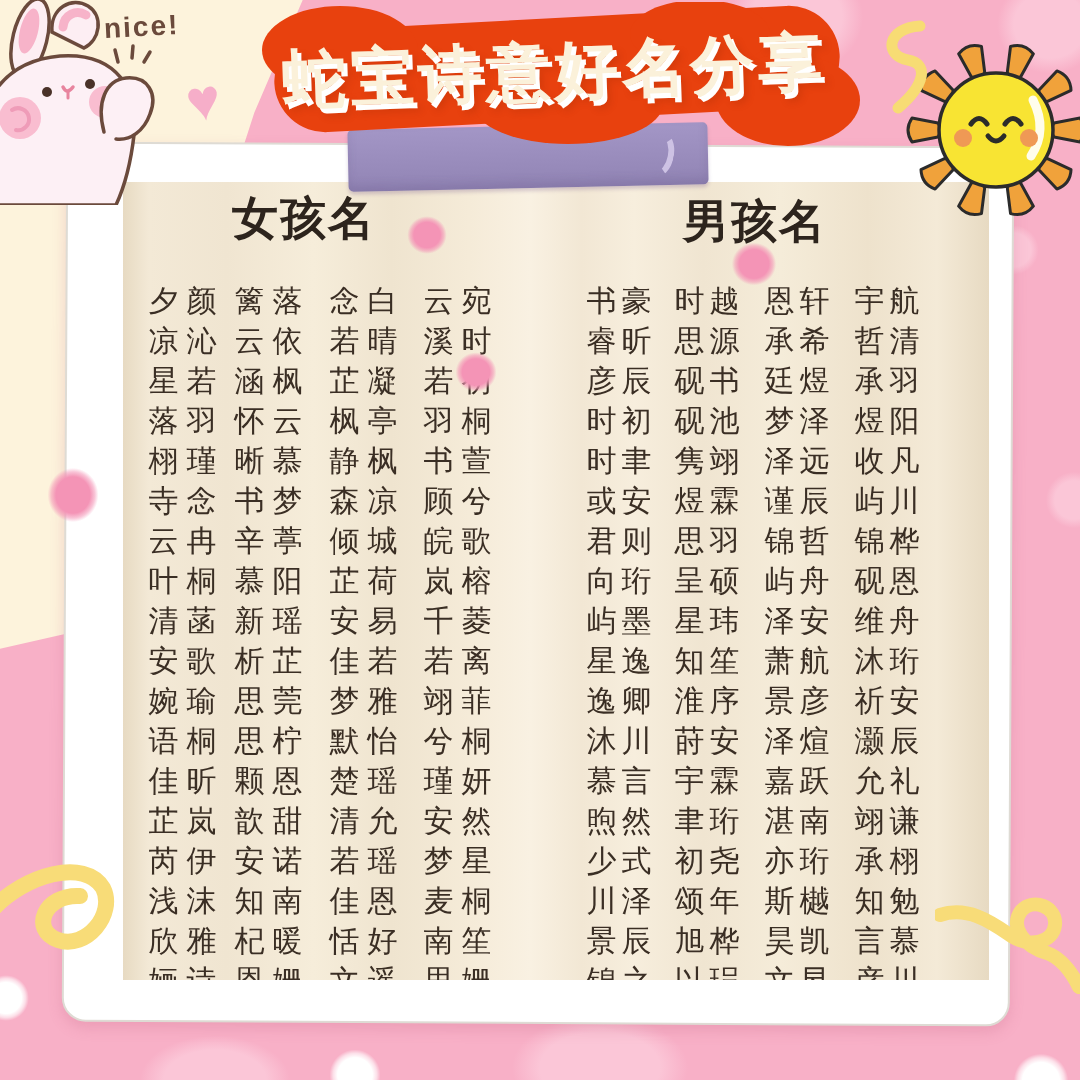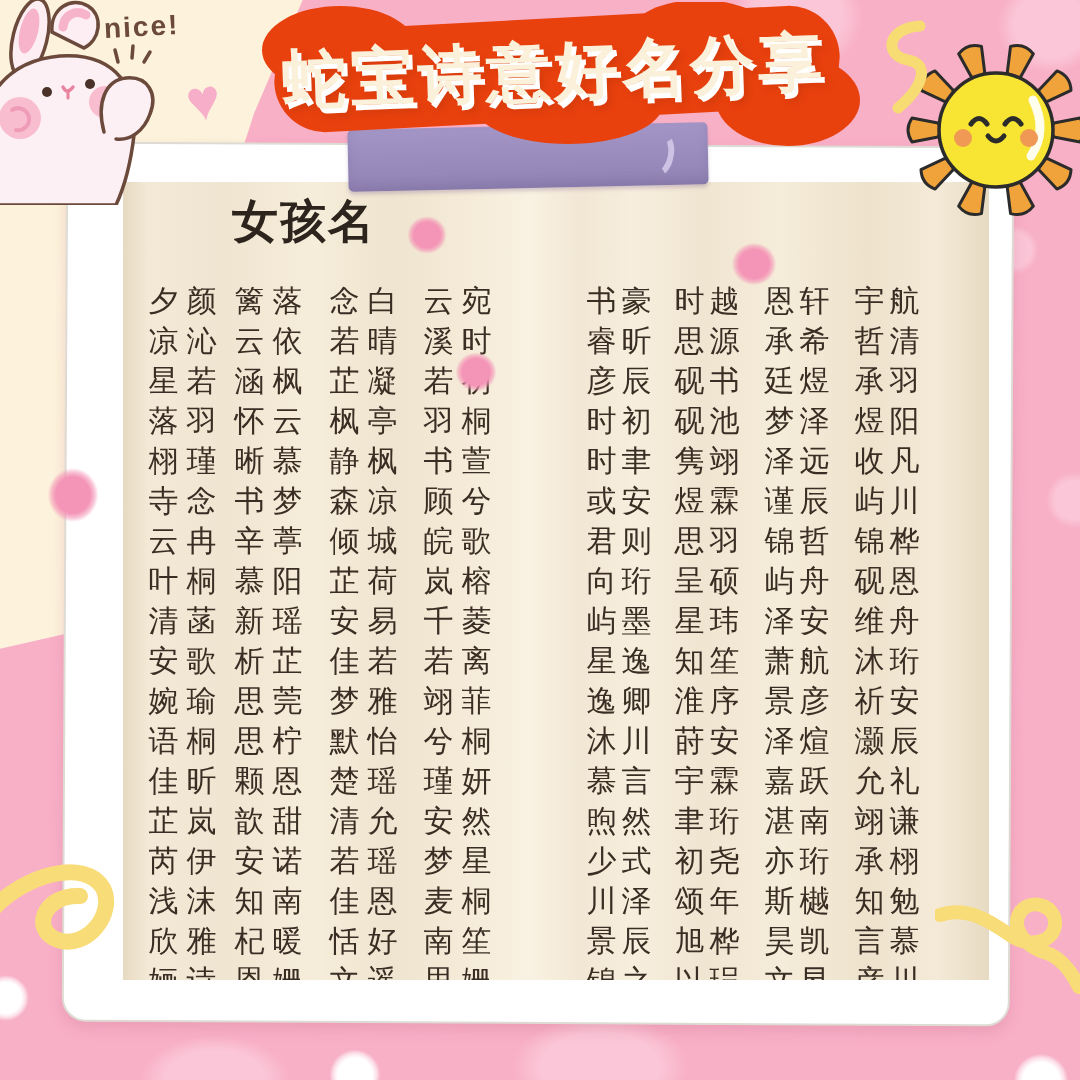--- a/index.html
+++ b/index.html
@@ -51,21 +51,22 @@
   <div class="abs dot lite" style="left:722px;top:-48px;width:150px;height:130px;"></div>
   <div class="abs dot lite" style="left:990px;top:-30px;width:120px;height:110px;"></div>
   <div class="abs dot lite" style="left:1042px;top:468px;width:64px;height:64px;"></div>
   <div class="abs dot lite" style="left:986px;top:222px;width:56px;height:56px;"></div>
   <div class="abs dot lite" style="left:500px;top:1008px;width:200px;height:120px;"></div>
   <div class="abs dot lite" style="left:130px;top:1030px;width:170px;height:100px;"></div>
 
   <div class="abs frame"></div>
 
   <div class="abs paper">
-    <div class="sec-h" style="left:107px;">女孩名</div>
+    <div class="sec-h" style="left:107px;font-family:Liberation Mono, monospace;">女孩名</div>
+    <div class="sec-h" style="left:558px;">男孩名</div>
 
     <div class="col" style="left:24px;">夕凉星落栩寺云叶清安婉语佳芷芮浅欣婳</div>
     <div class="col" style="left:62px;">颜沁若羽瑾念冉桐菡歌瑜桐昕岚伊沫雅诗</div>
     <div class="col" style="left:110px;">篱云涵怀晰书辛慕新析思思颗歆安知杞恩</div>
     <div class="col" style="left:148px;">落依枫云慕梦葶阳瑶芷莞柠恩甜诺南暖姗</div>
     <div class="col" style="left:205px;">念若芷枫静森倾芷安佳梦默楚清若佳恬文</div>
     <div class="col" style="left:243px;">白晴凝亭枫凉城荷易若雅怡瑶允瑶恩好遥</div>
     <div class="col" style="left:299px;">云溪若羽书顾皖岚千若翊兮瑾安梦麦南思</div>
     <div class="col" style="left:337px;">宛时初桐萱兮歌榕菱离菲桐妍然星桐笙姗</div>
 

